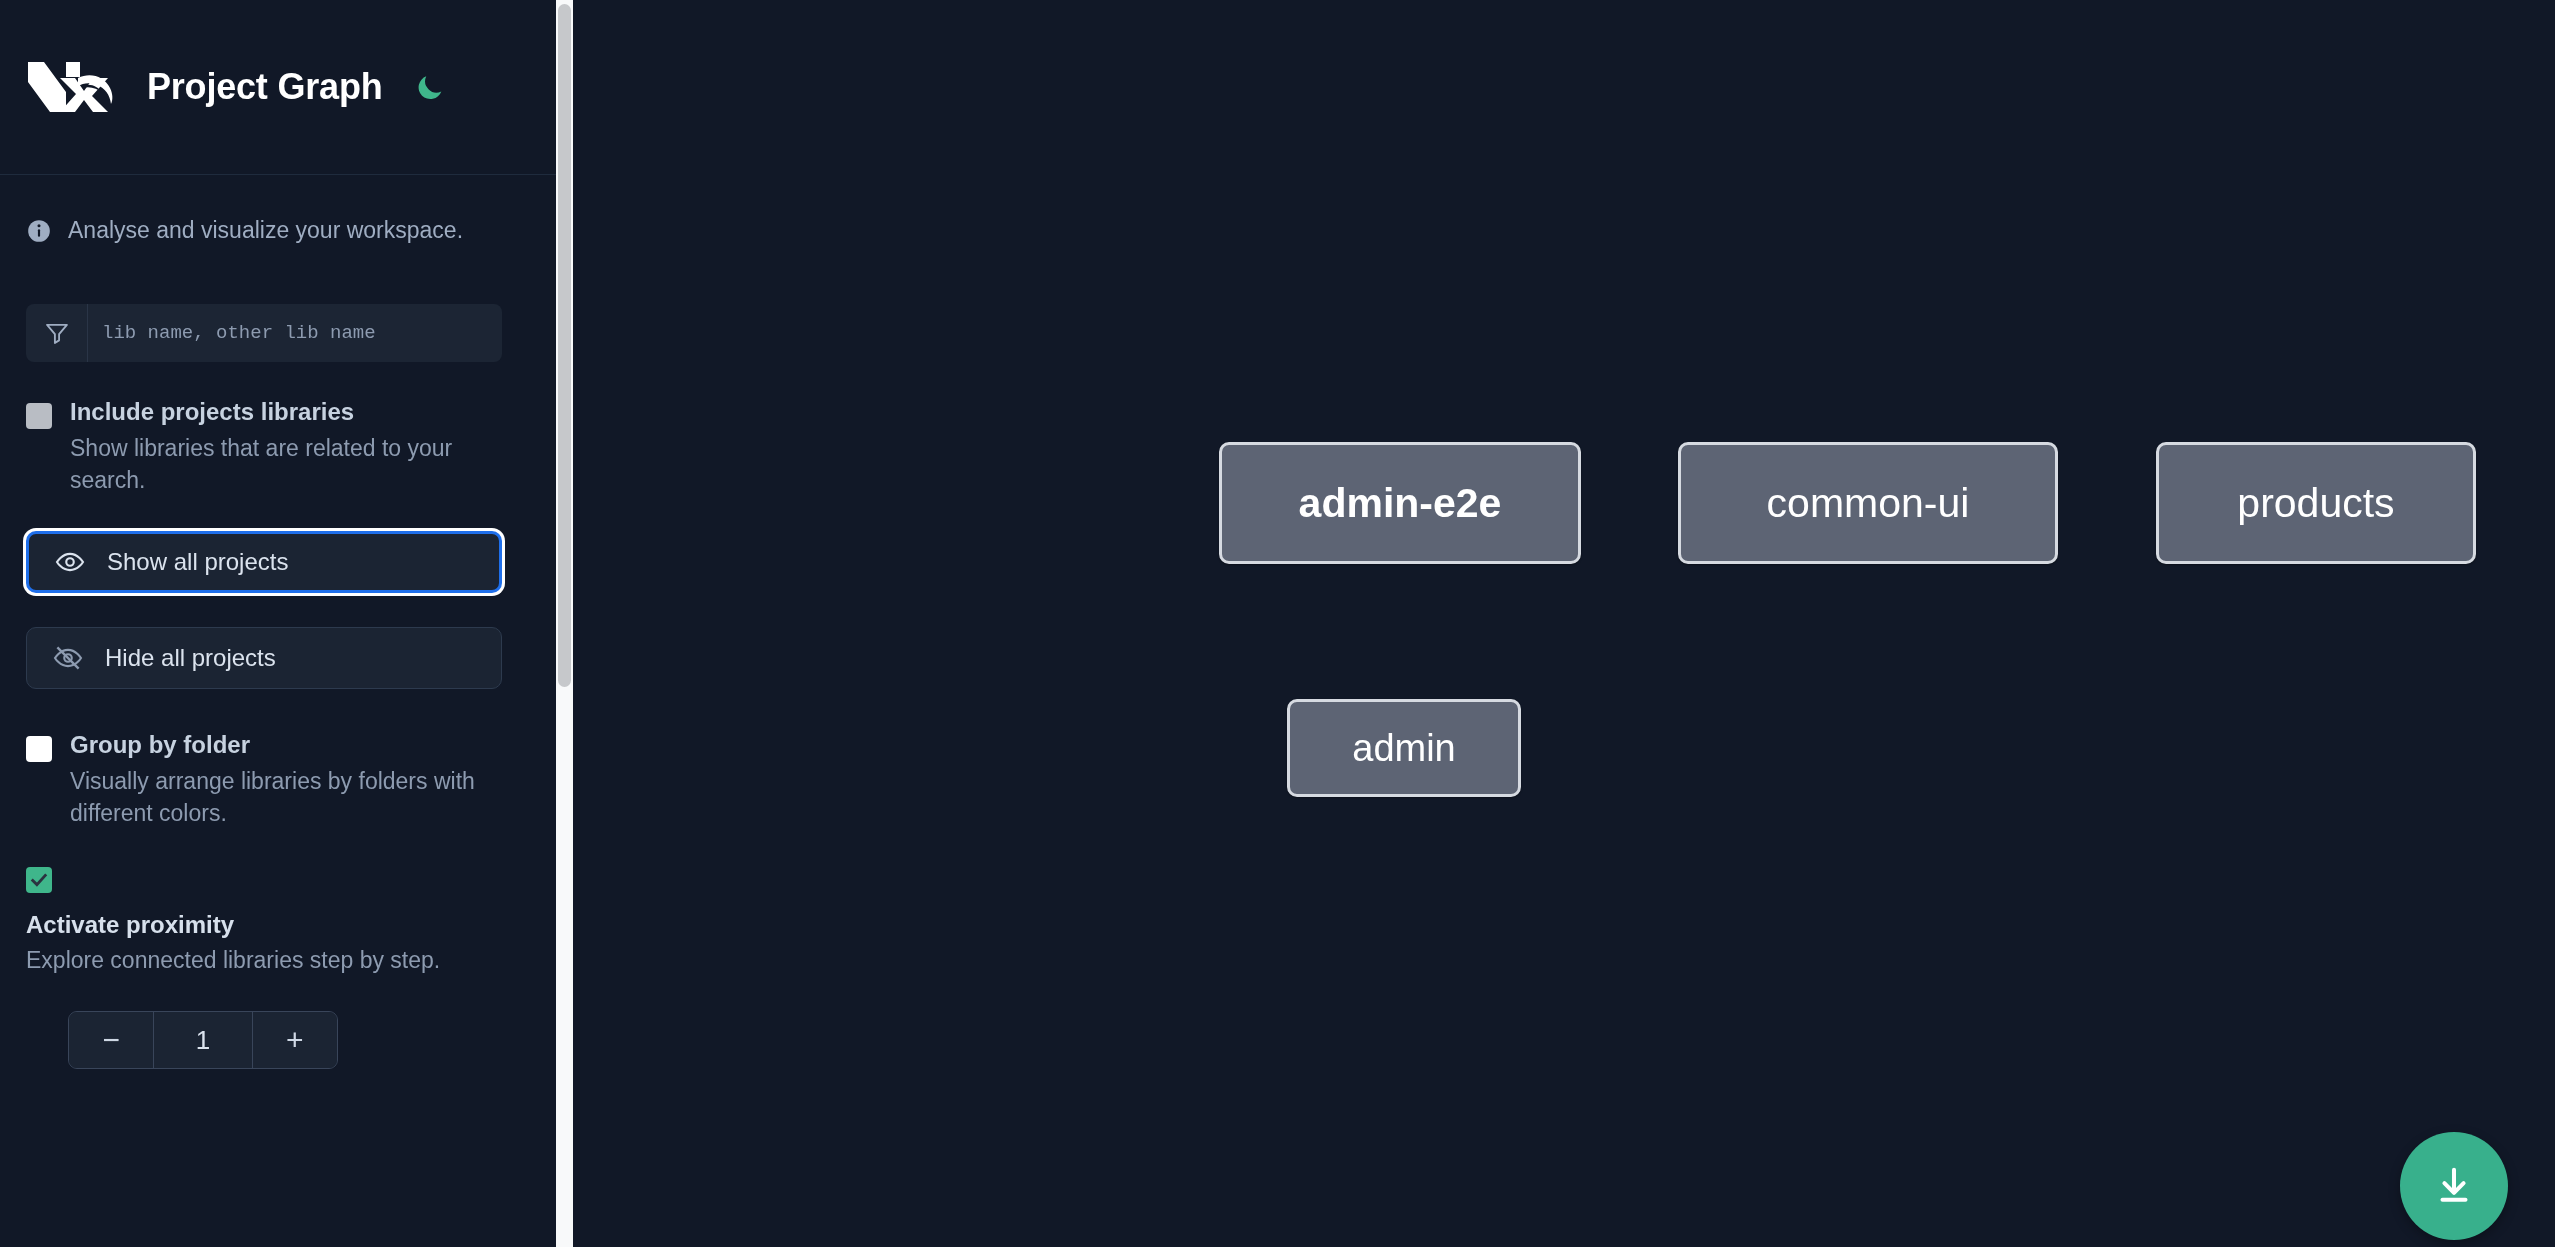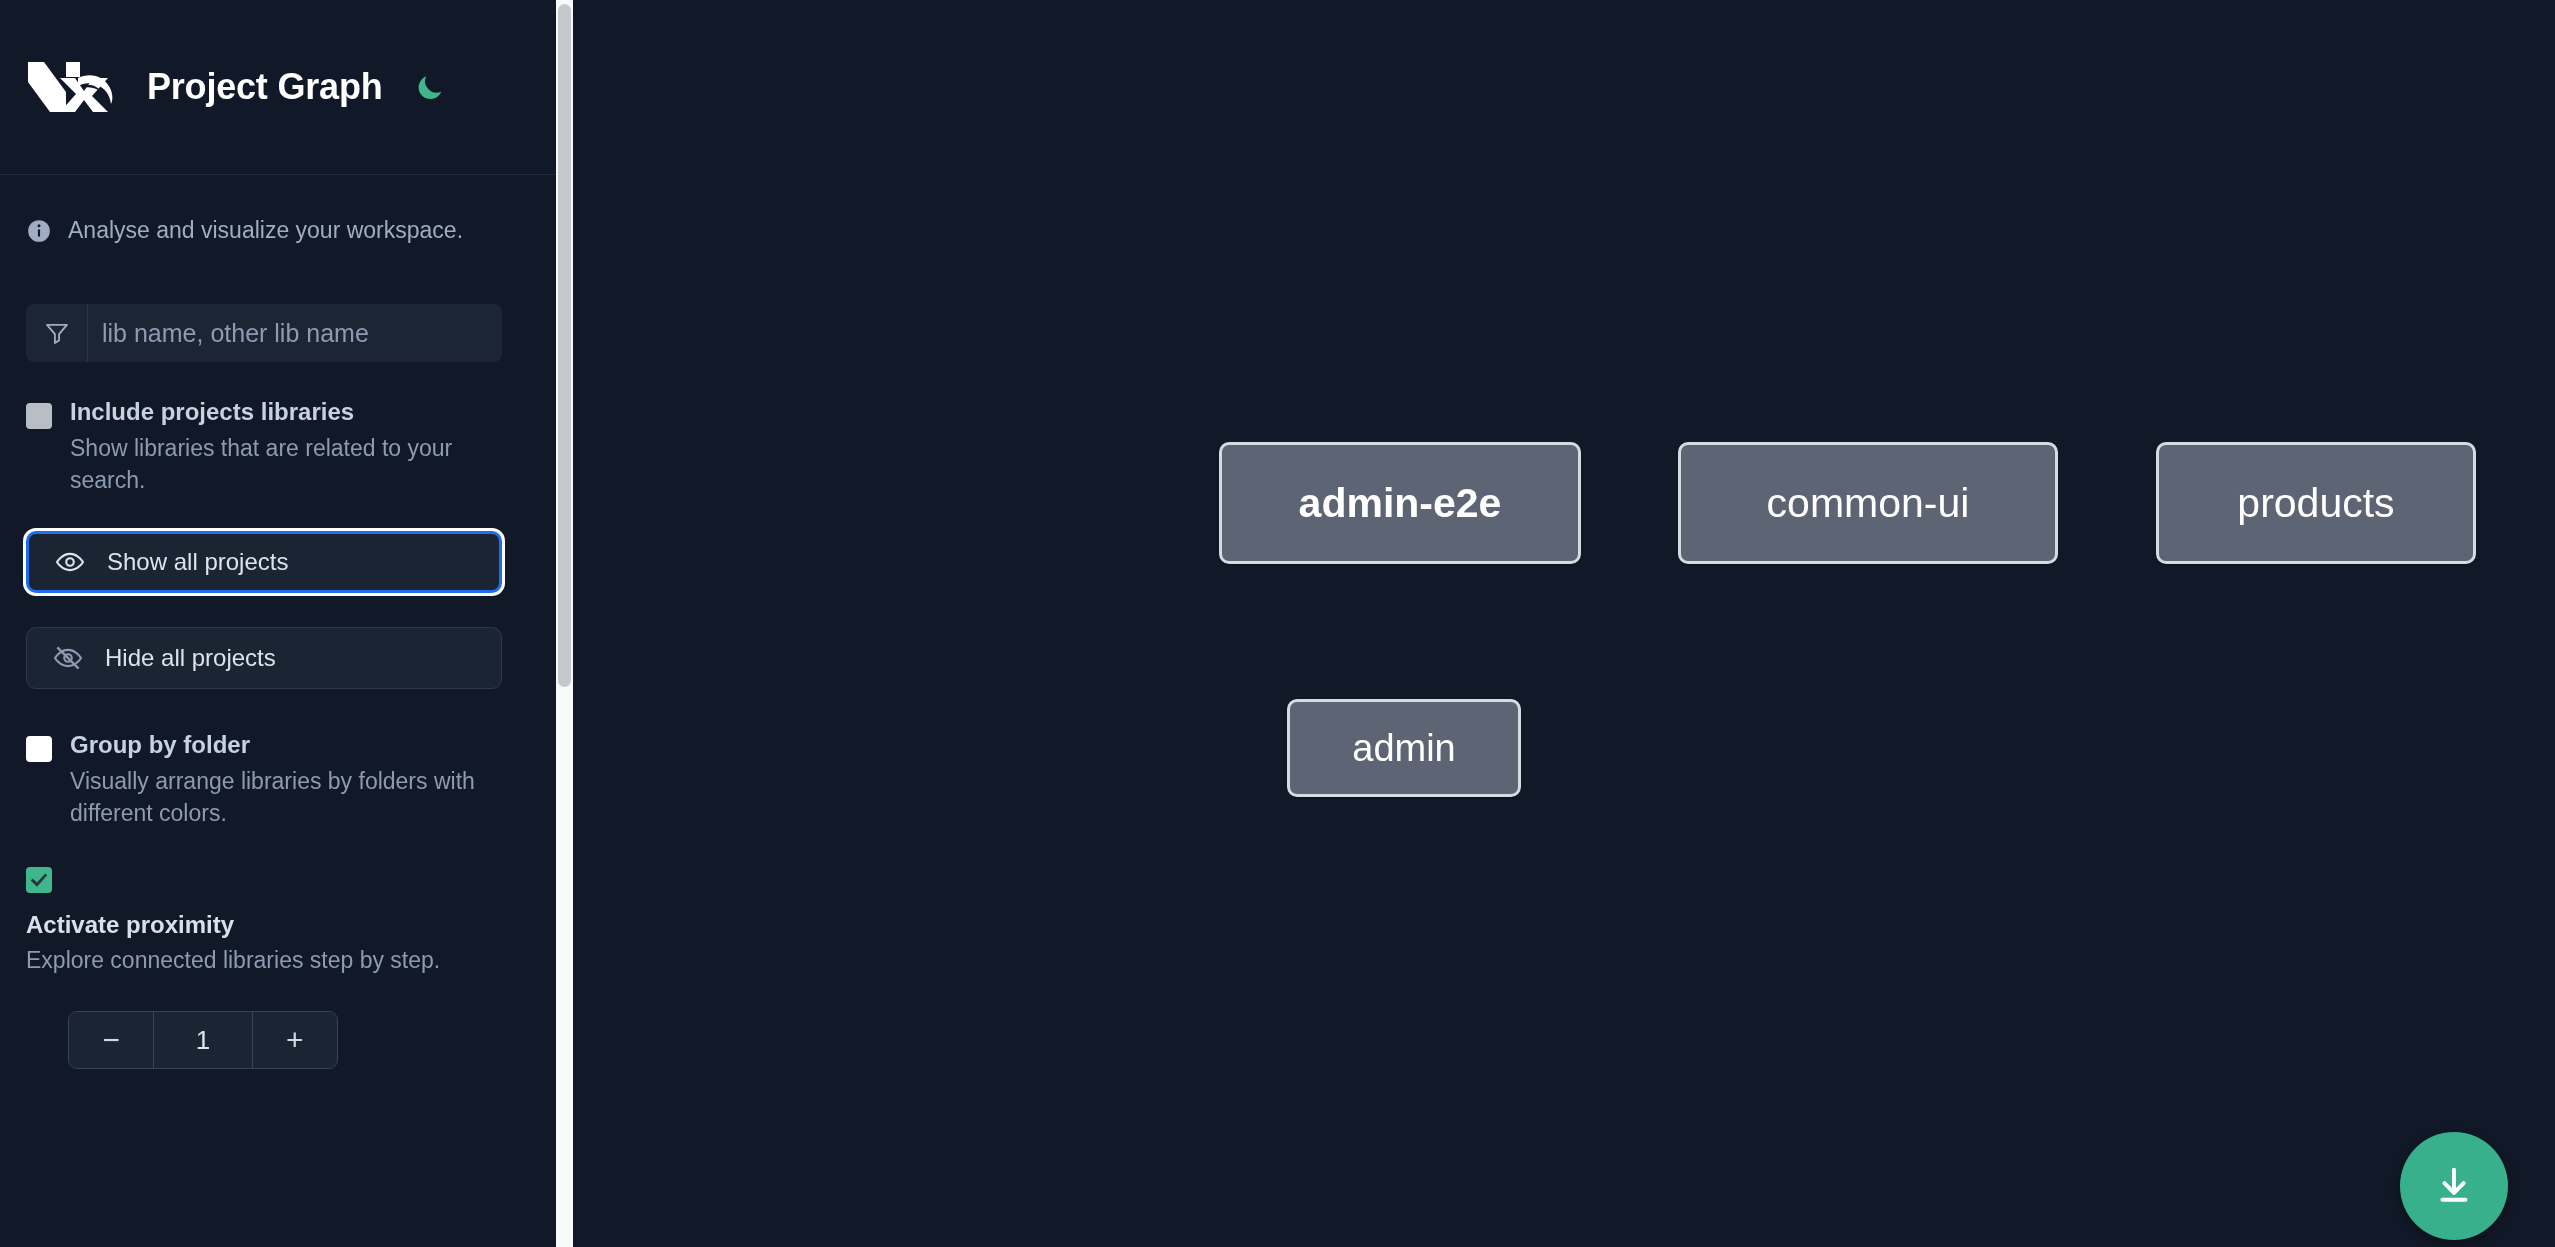--- a/index.html
+++ b/index.html
@@ -102,22 +102,22 @@
     justify-content: center;
     border-right: 1px solid #2a3547;
     flex: 0 0 62px;
   }
   .search-input {
     flex: 1 1 auto;
     background: transparent;
     border: none;
     outline: none;
     color: #e5e7eb;
-    font-size: 25px;
-    font-family: Liberation Sans, sans-serif;
+    font-size: 19px;
+    font-family: Liberation Mono, monospace;
     padding: 0 14px;
   }
   .search-input::placeholder { color: #8d9bb0; }
 
   
   .check-row {
     display: flex;
     gap: 18px;
     margin-top: 36px;
   }

